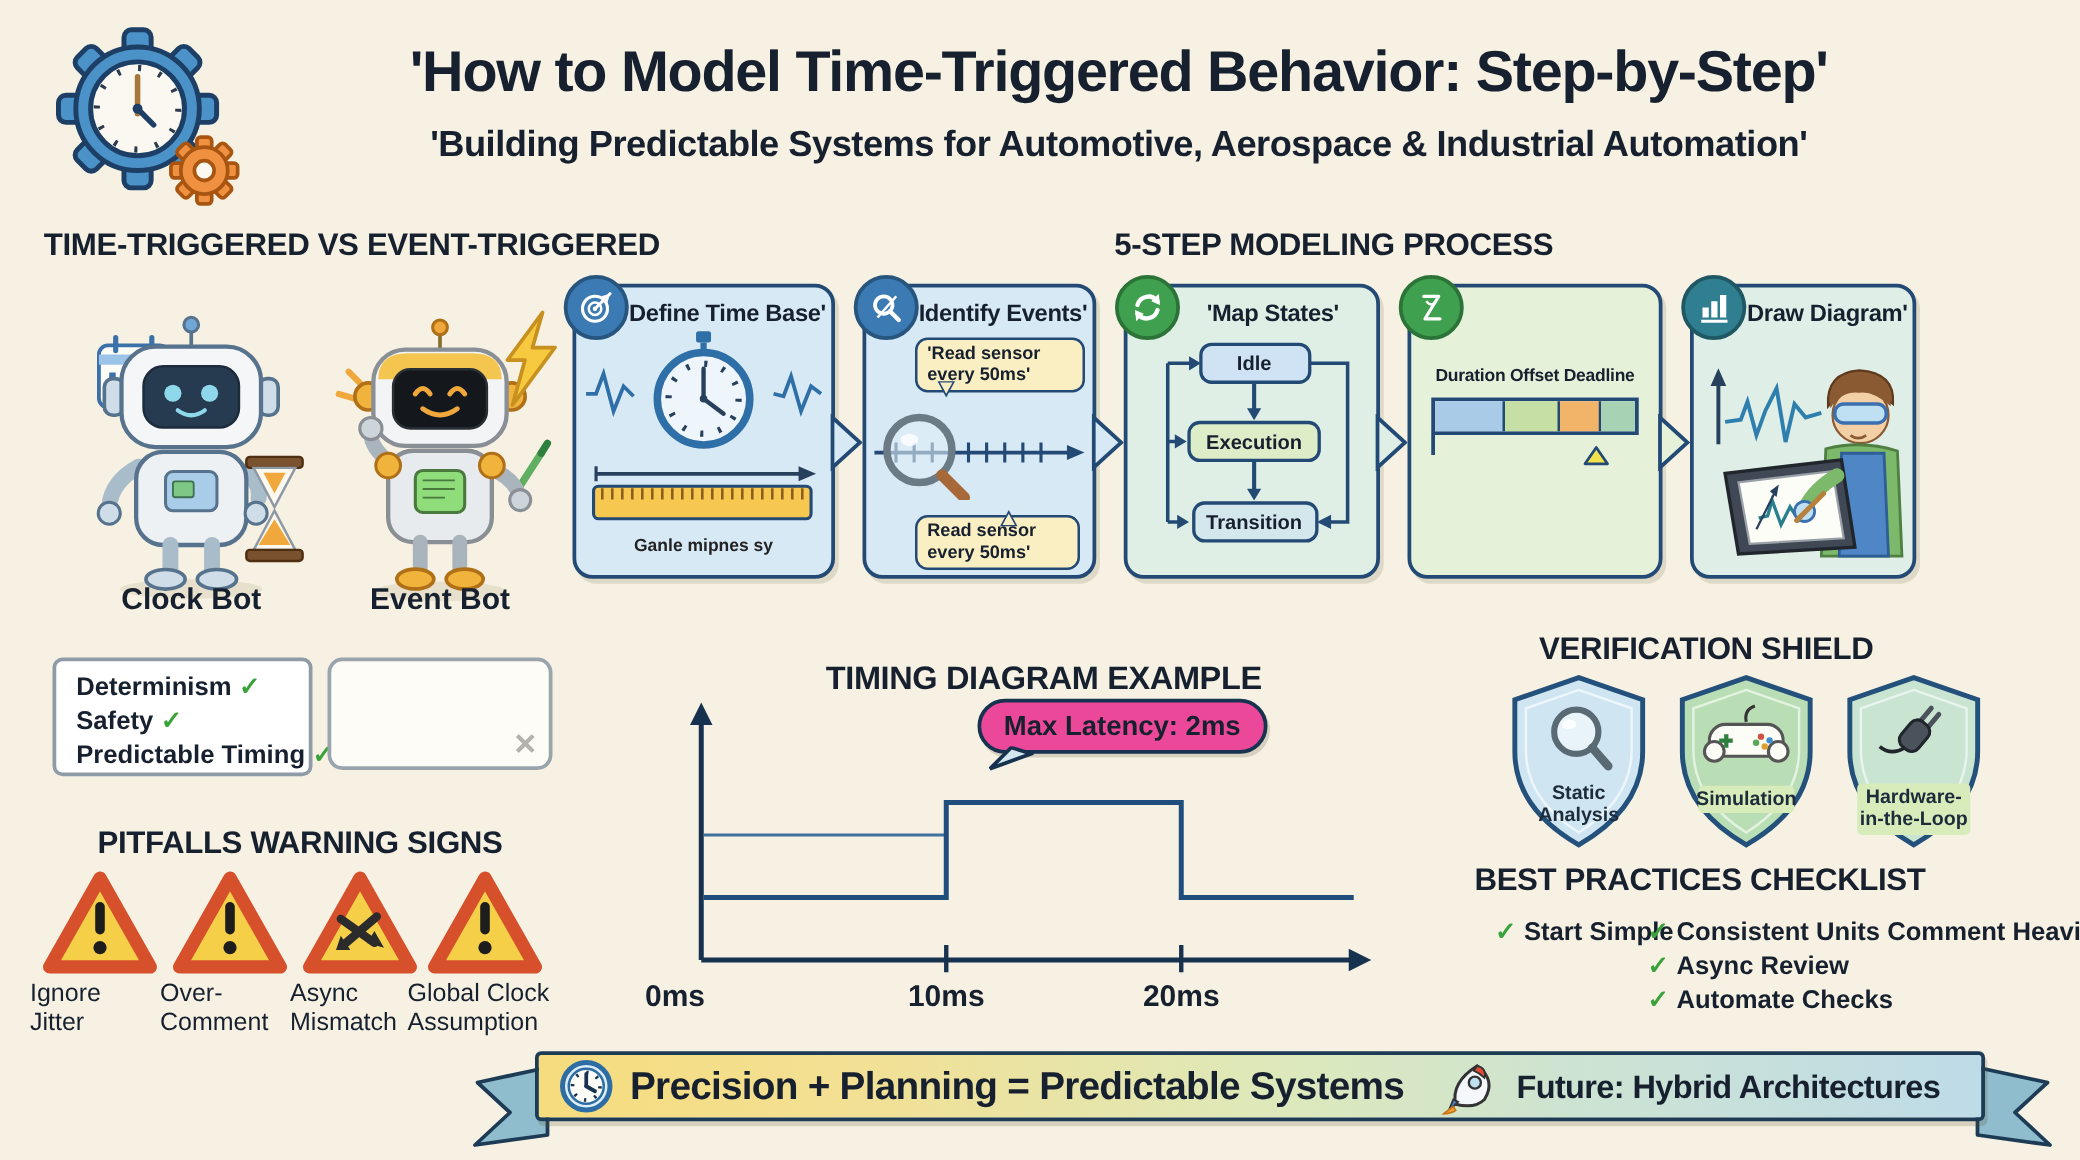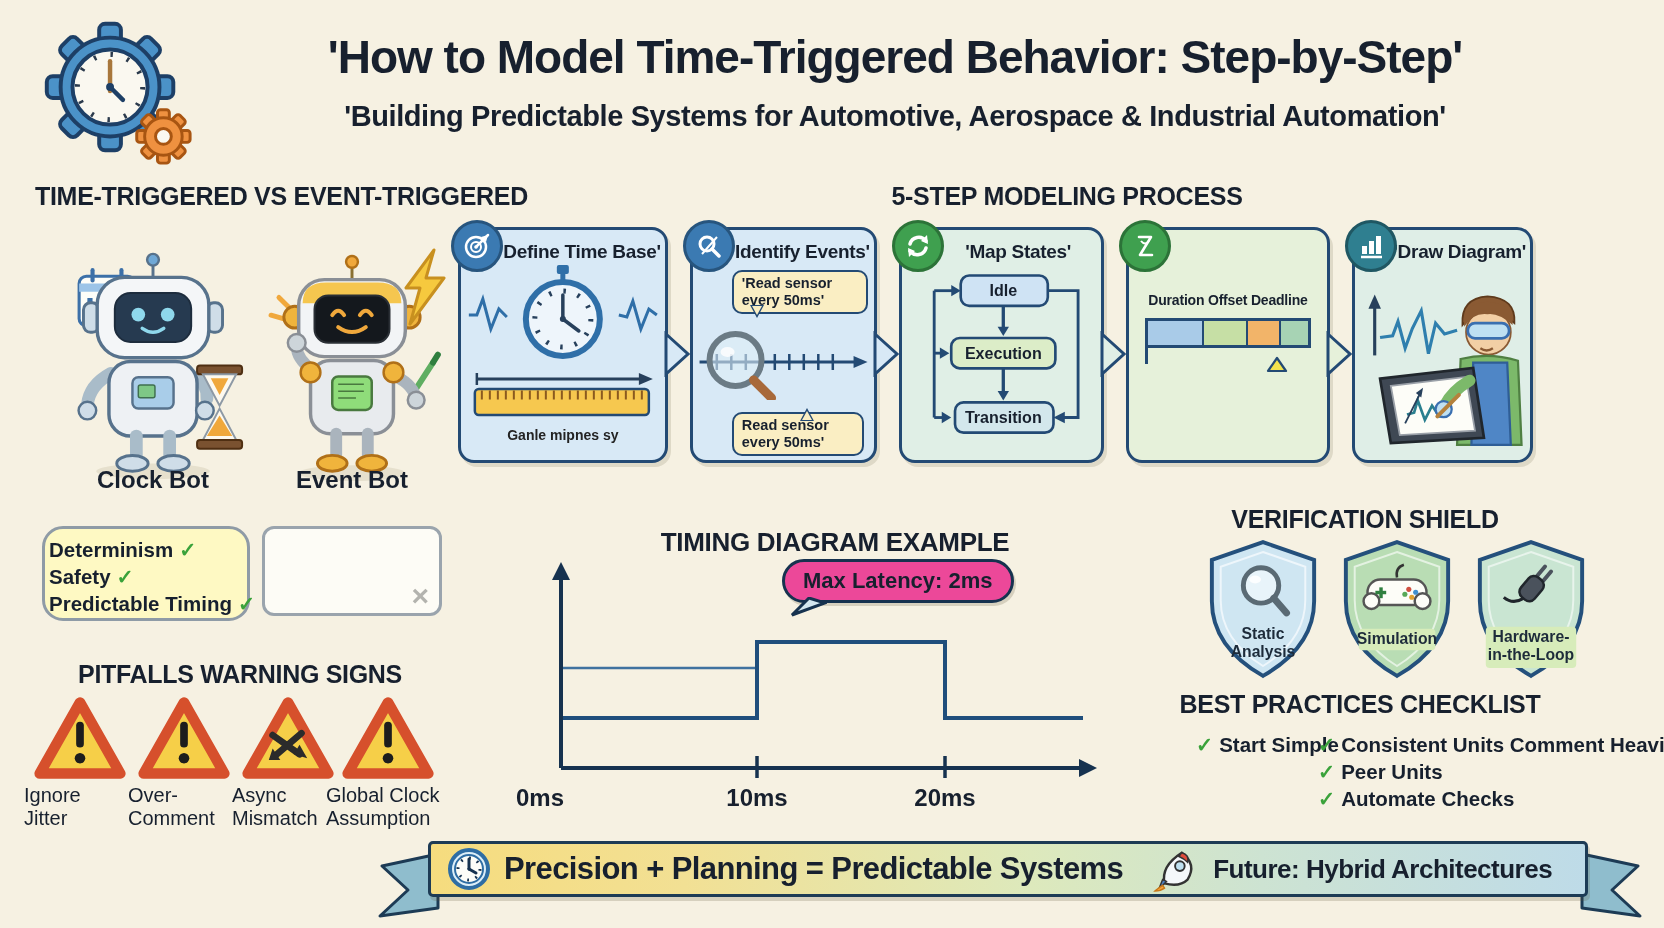--- a/index.html
+++ b/index.html
@@ -5,21 +5,21 @@
   html,body{margin:0;padding:0;}
   .stage{position:relative;width:1664px;height:928px;background:#f6f1e2;overflow:hidden;
          font-family:"Liberation Sans",sans-serif;color:#17202e;}
   .abs{position:absolute;}
   .ctr{text-align:center;}
   .title{font-size:46px;font-weight:800;letter-spacing:-1px;}
   .subtitle{font-size:29px;font-weight:700;letter-spacing:-0.4px;margin-top:16px;}
   .h-section{font-size:25px;font-weight:800;letter-spacing:-0.3px;white-space:nowrap;}
   .bot-label{font-size:24px;font-weight:800;}
   
-  .trait-box{background:#fef9c3;border:3px solid #8f9ba6;border-radius:21px;padding:7px 4px;box-sizing:border-box;}
+  .trait-box{background:#ffffff;border:3px solid #8f9ba6;border-radius:8px;padding:7px 16px;box-sizing:border-box;}
   .trait-row{font-size:20.5px;font-weight:700;line-height:27px;white-space:nowrap;}
   .check{color:#3aa23a;font-weight:800;margin-left:6px;}
   .empty-box{background:#fdfcf6;border:3px solid #9aa4ad;border-radius:12px;box-sizing:border-box;}
   .cross{position:absolute;right:10px;bottom:0px;font-size:30px;color:#b3b3ae;font-weight:700;}
   
   .pit-label{font-size:20px;font-weight:400;line-height:23px;text-align:left;}
   
   .cards{display:flex;gap:22px;}
   .card{position:relative;border:3.5px solid #234a74;border-radius:16px;box-shadow:3px 4px 0 rgba(90,80,50,0.15);box-sizing:border-box;}
   .card-blue{background:#d8e9f6;}
@@ -470,21 +470,21 @@
 
   <div class="abs ctr h-section" style="left:1150px;top:690px;width:420px;">BEST PRACTICES CHECKLIST</div>
 
   <div class="abs cl-item" style="left:1196px;top:733px;">
     <span class="check" style="margin-left:0;margin-right:6px;">✓</span><span>Start Simple</span>
   </div>
   <div class="abs cl-item" style="left:1318px;top:733px;">
     <span class="check" style="margin-left:0;margin-right:6px;">✓</span><span>Consistent Units Comment Heavily</span>
   </div>
   <div class="abs cl-item" style="left:1318px;top:760px;">
-    <span class="check" style="margin-left:0;margin-right:6px;">✓</span><span>Peer Units</span>
+    <span class="check" style="margin-left:0;margin-right:6px;">✓</span><span>Async Review</span>
   </div>
   <div class="abs cl-item" style="left:1318px;top:787px;">
     <span class="check" style="margin-left:0;margin-right:6px;">✓</span><span>Automate Checks</span>
   </div>
 
   <svg class="abs" style="left:374px;top:850px;" width="66" height="72" viewBox="0 0 66 72">
     <path d="M64 4 L8 16 L34 40 L6 66 L64 58 Z" fill="#8fbdcd" stroke="#1d3b55" stroke-width="3" stroke-linejoin="round"></path>
   </svg>
   <svg class="abs" style="left:1580px;top:850px;" width="66" height="72" viewBox="0 0 66 72">
     <path d="M2 4 L58 16 L32 40 L60 66 L2 58 Z" fill="#8fbdcd" stroke="#1d3b55" stroke-width="3" stroke-linejoin="round"></path>

